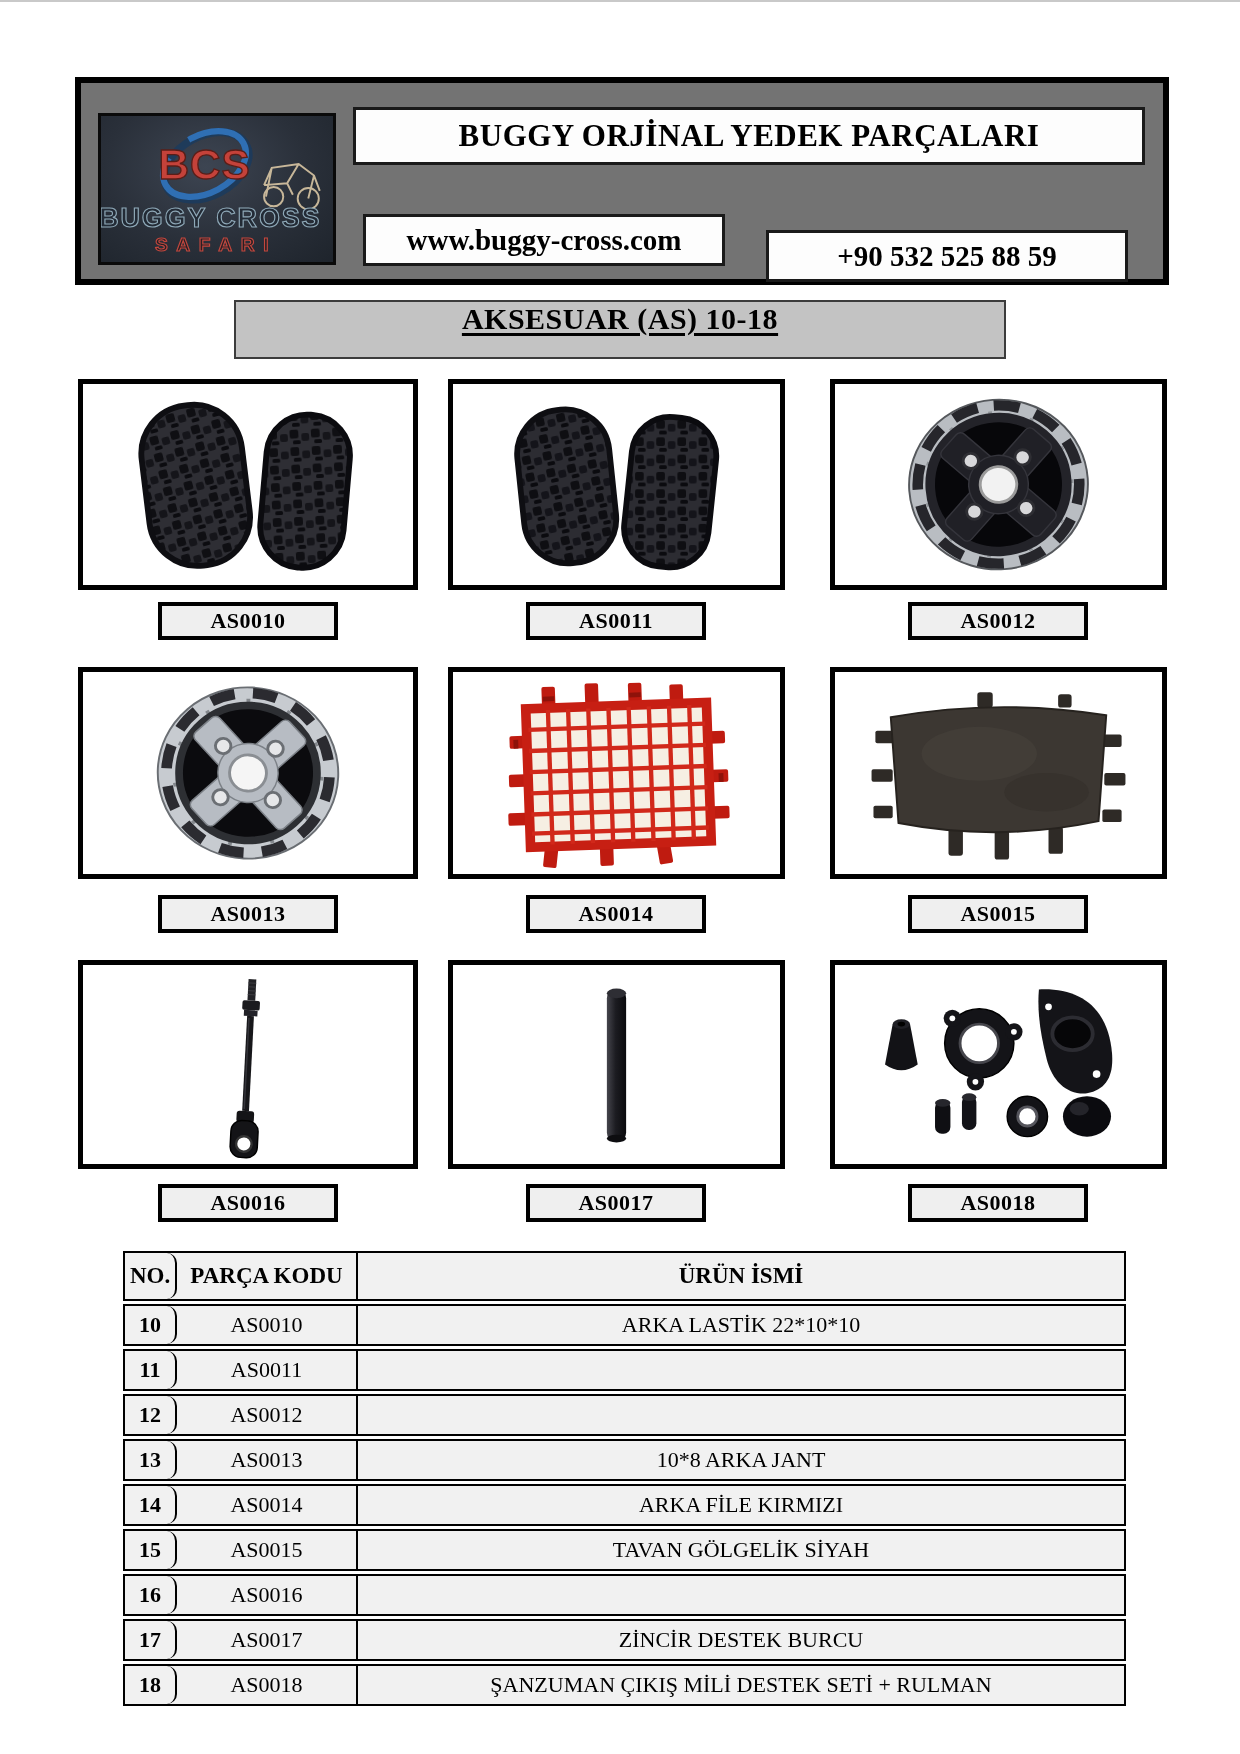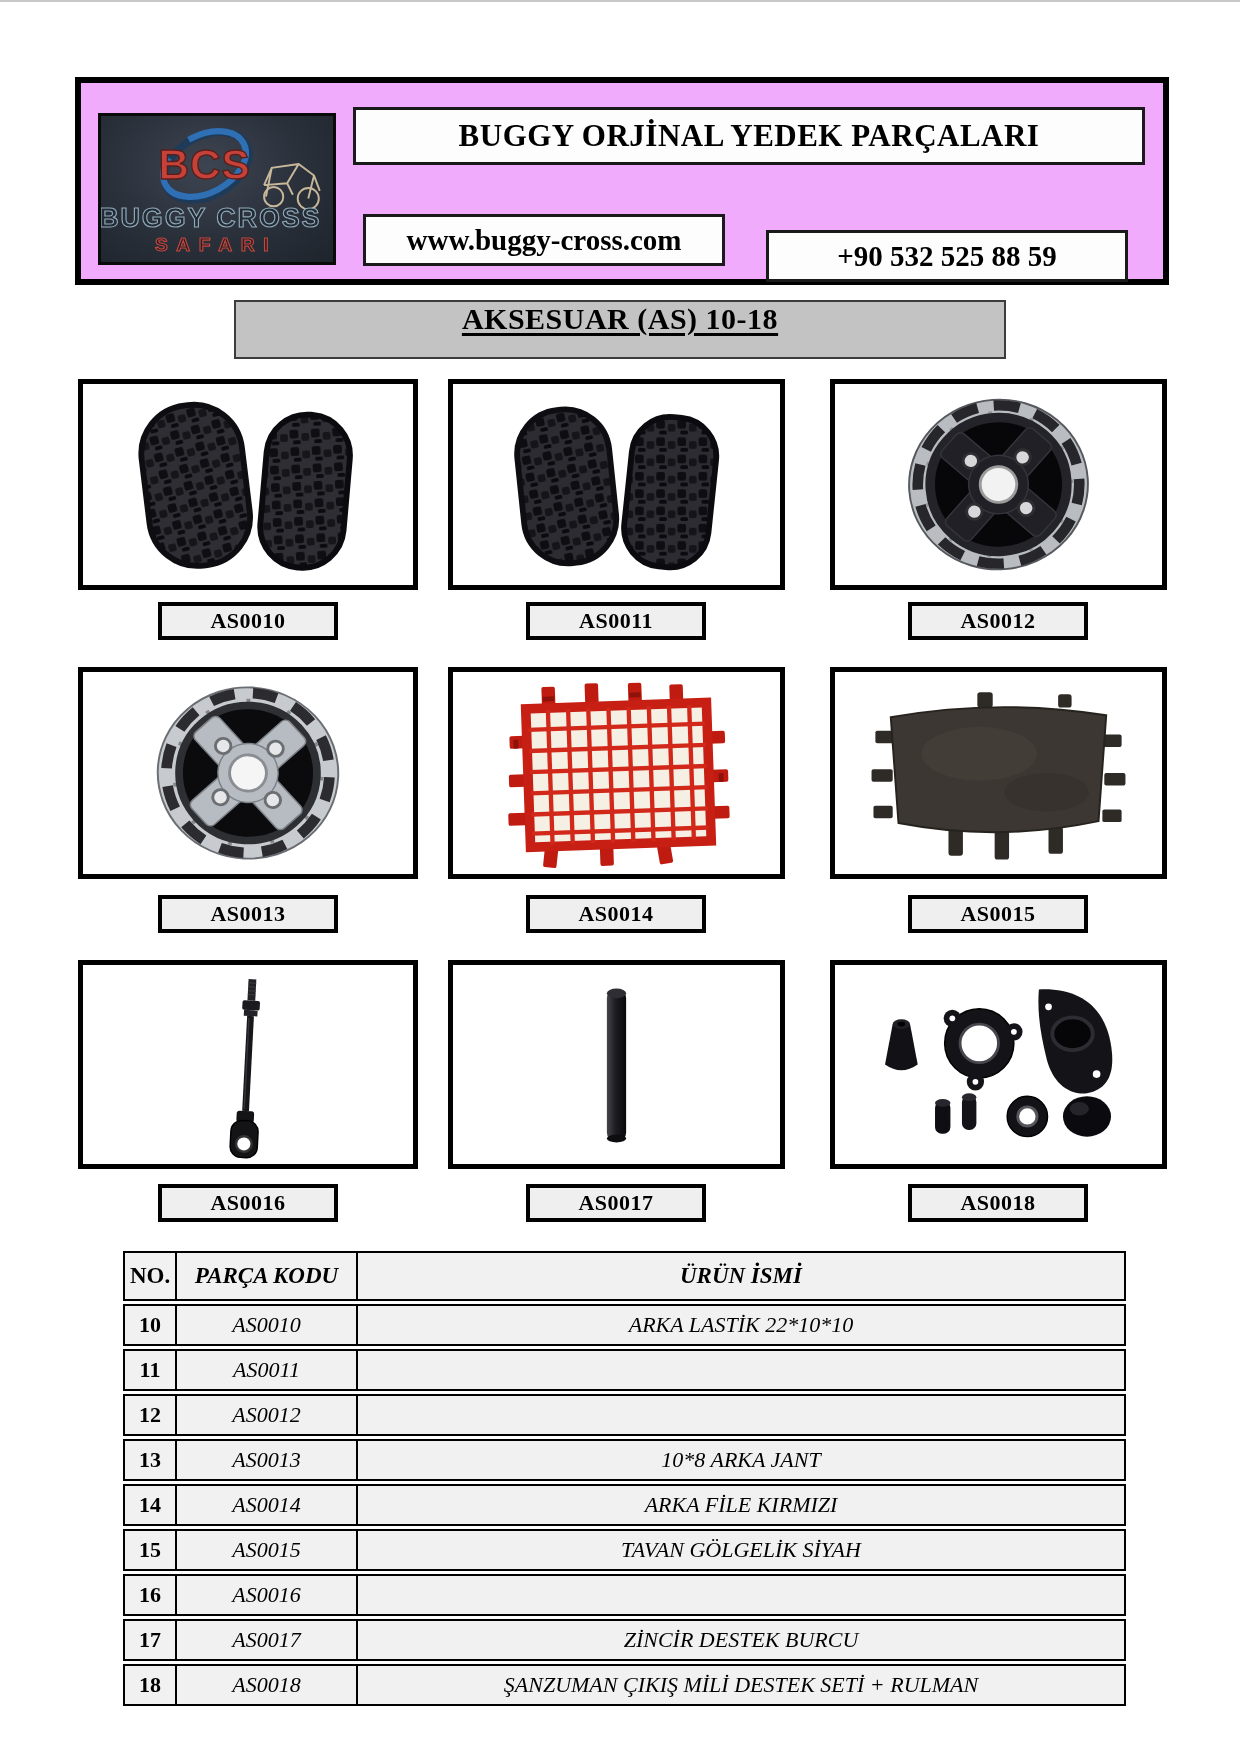--- a/index.html
+++ b/index.html
@@ -1,21 +1,21 @@
 <!DOCTYPE html>
 <html><head>
 <meta charset="utf-8">
 <style>
   html,body{margin:0;padding:0;background:#ffffff;}
   #page{position:relative;width:1240px;height:1754px;background:#ffffff;overflow:hidden;
         font-family:"Liberation Serif", serif;border-top:2px solid #c9c9c9;}
   .abs{position:absolute;box-sizing:border-box;}
 
   
-  .header-box{left:75px;top:75px;width:1094px;height:208px;background:#f0abfc;border:6px solid #000;padding-left:40px;}
+  .header-box{left:75px;top:75px;width:1094px;height:208px;background:#737373;border:6px solid #000;padding-left:40px;}
   .logo-box{left:17px;top:30px;width:238px;height:152px;border:3px solid #0a0a0a;overflow:hidden;
             background:radial-gradient(ellipse at 45% 35%, #3d4552 0%, #2a303a 55%, #1e242c 100%);}
   .logo-svg{width:100%;height:100%;display:block;}
   .title-box{left:272px;top:24px;width:792px;height:58px;background:#fdfdfd;border:3px solid #1a1a1a;
              display:flex;align-items:center;justify-content:center;}
   .title-box span{font-weight:bold;font-size:31px;letter-spacing:.5px;color:#000;}
   .web-box{left:282px;top:131px;width:362px;height:52px;background:#fdfdfd;border:3px solid #1a1a1a;
            display:flex;align-items:center;justify-content:center;}
   .web-box span{font-weight:bold;font-size:29px;color:#000;text-align:center;}
   .phone-box{left:685px;top:147px;width:362px;height:52px;background:#fdfdfd;border:3px solid #1a1a1a;
@@ -37,22 +37,22 @@
 
   
   .ptable{left:123px;top:1249px;width:1003px;}
   .trow{display:flex;border:2px solid #000;background:#f1f1f1;margin-bottom:3px;height:38px;}
   .trow.head{height:46px;}
   .tc{display:flex;align-items:center;justify-content:center;box-sizing:border-box;color:#000;}
   .c1{width:52px;border-right:2px solid #000;}
   .c2{width:181px;border-right:2px solid #000;}
   .c3{flex:1;}
   .trow.head .tc{font-weight:bold;font-size:23px;}
-  .trow .c1{font-weight:bold;font-size:22px;}
-  .trow .c2,.trow .c3{font-size:22px;font-style:italic;}
+  .trow .c1{font-weight:bold;font-size:22px;border-radius:10px;}
+  .trow .c2,.trow .c3{font-size:22px;}
 </style>
 </head>
 <body>
 
 <div id="page">
 
   <div class="abs header-box">
 
     <div class="abs logo-box">
       <svg class="logo-svg" viewBox="0 0 238 152">

